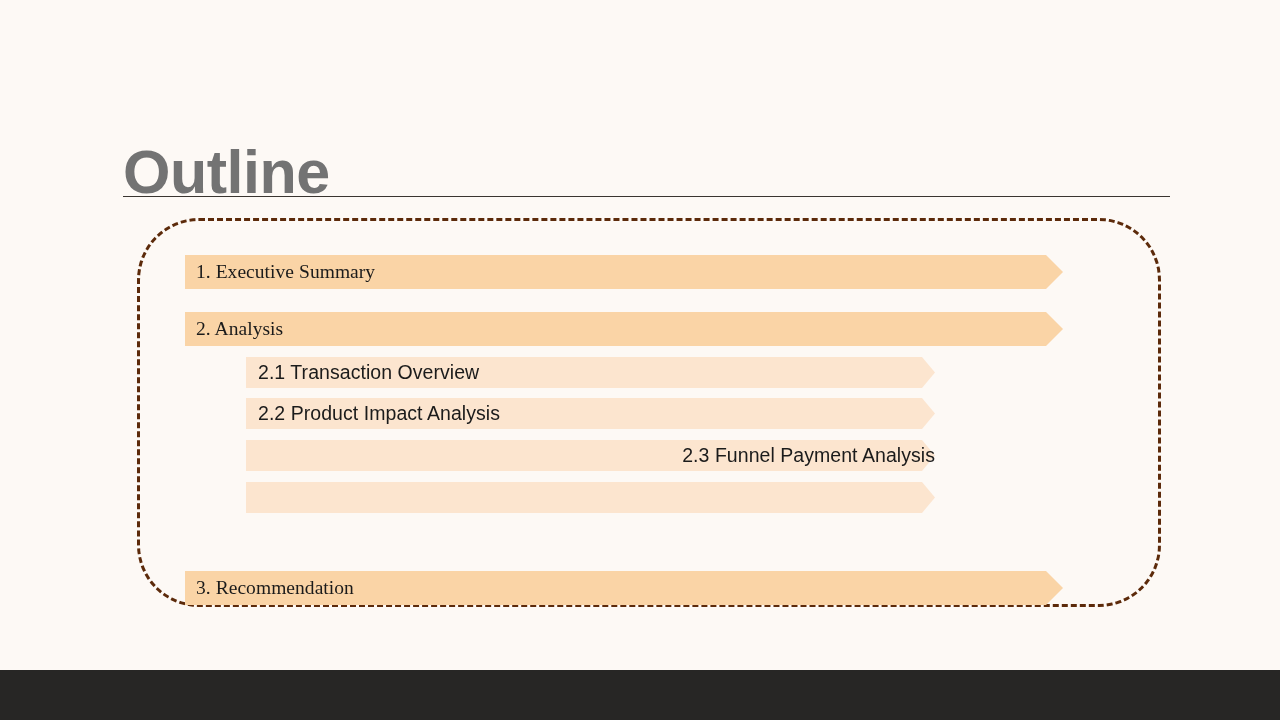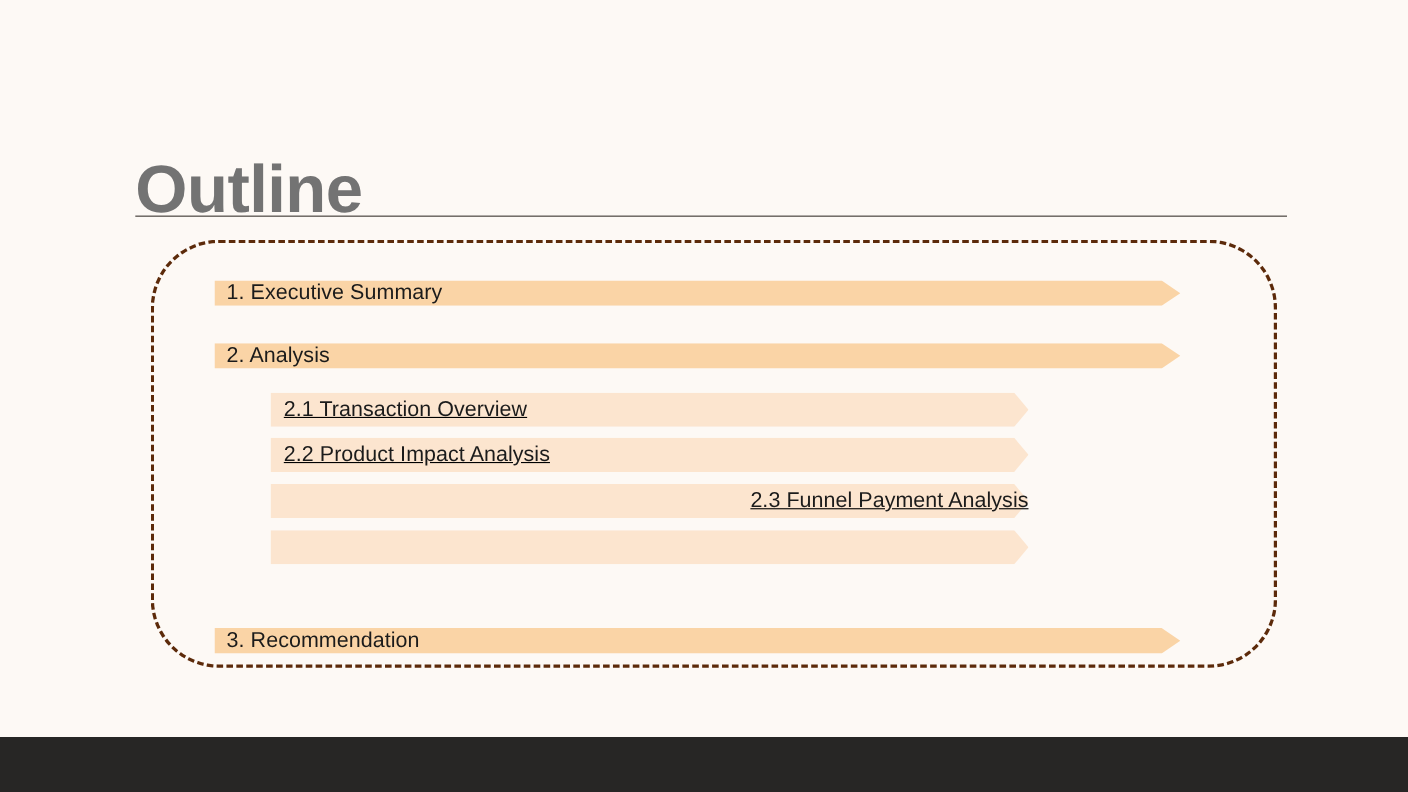--- a/index.html
+++ b/index.html
@@ -58,36 +58,36 @@
     z-index:0;
   }
   .bar .bar-label {
     position:relative;
     z-index:1;
     color:#1B1B1B;
   }
 
   
   .bar.level1 {
-    left:195px;
+    left:185px;
     width:878px;
-    height:23px;
+    height:34px;
+    font-family:Liberation Serif, serif;
   }
   .bar.level1 .bar-label {
     font-size:19.5px;
     padding-left:11px;
     letter-spacing:0.05px;
   }
 
   
   .bar.level2 {
     left:246px;
     width:689px;
     height:31px;
-    text-decoration:underline;
   }
   .bar.level2 .bar-label {
     font-size:19.5px;
     padding-left:12px;
     letter-spacing:0.05px;
   }
 
   
   #row-0 { top:255px; }
   #row-1 { top:312px; }

